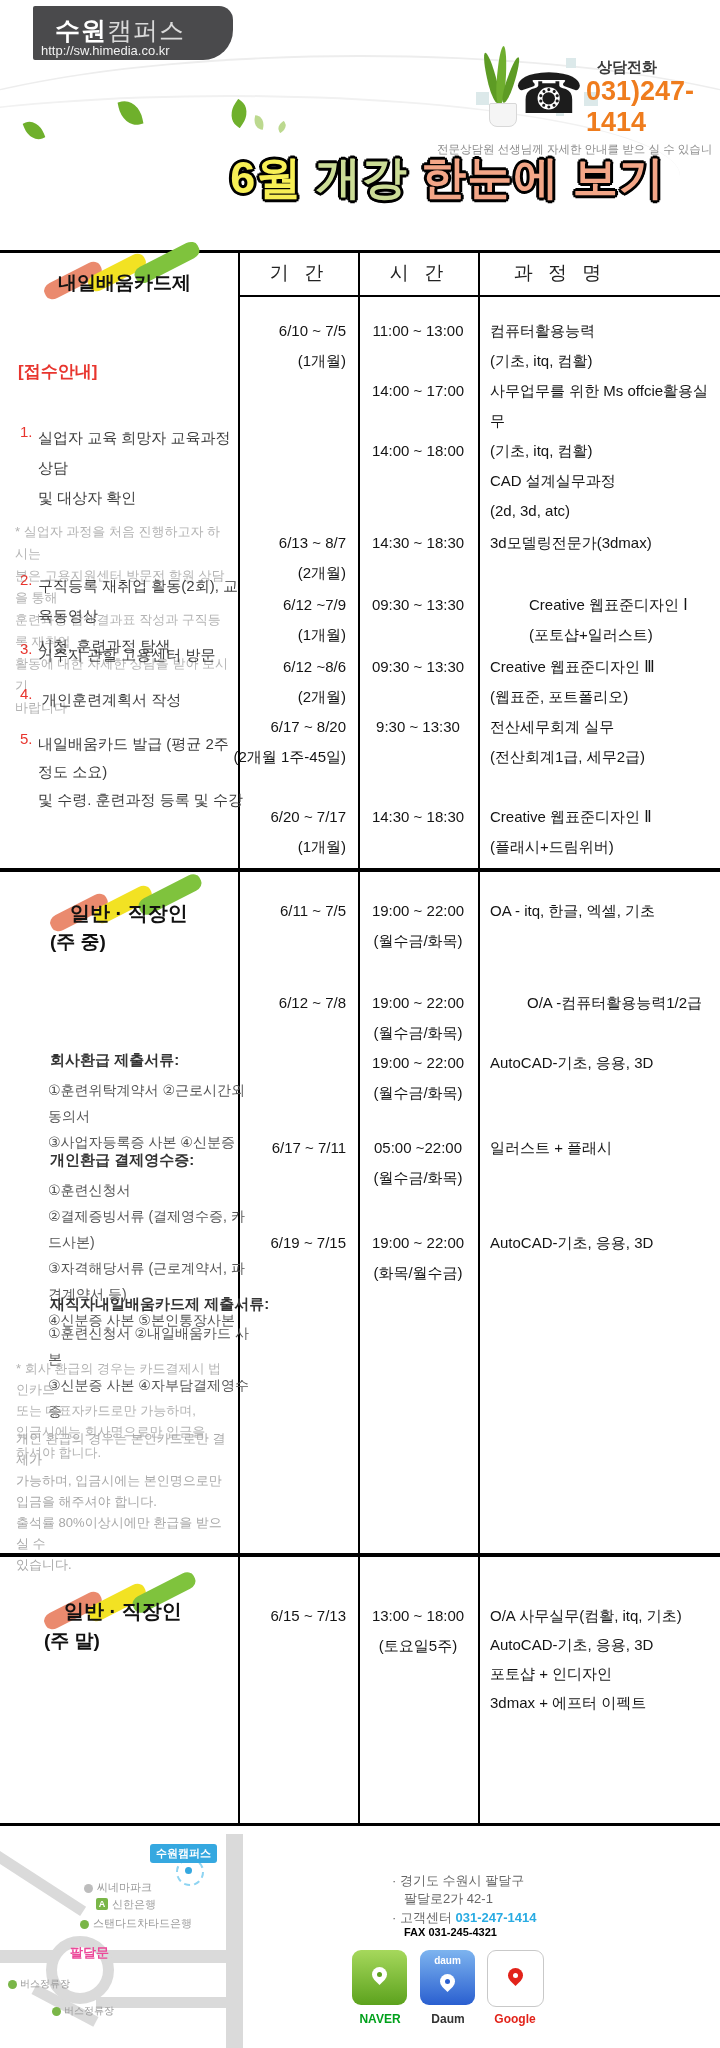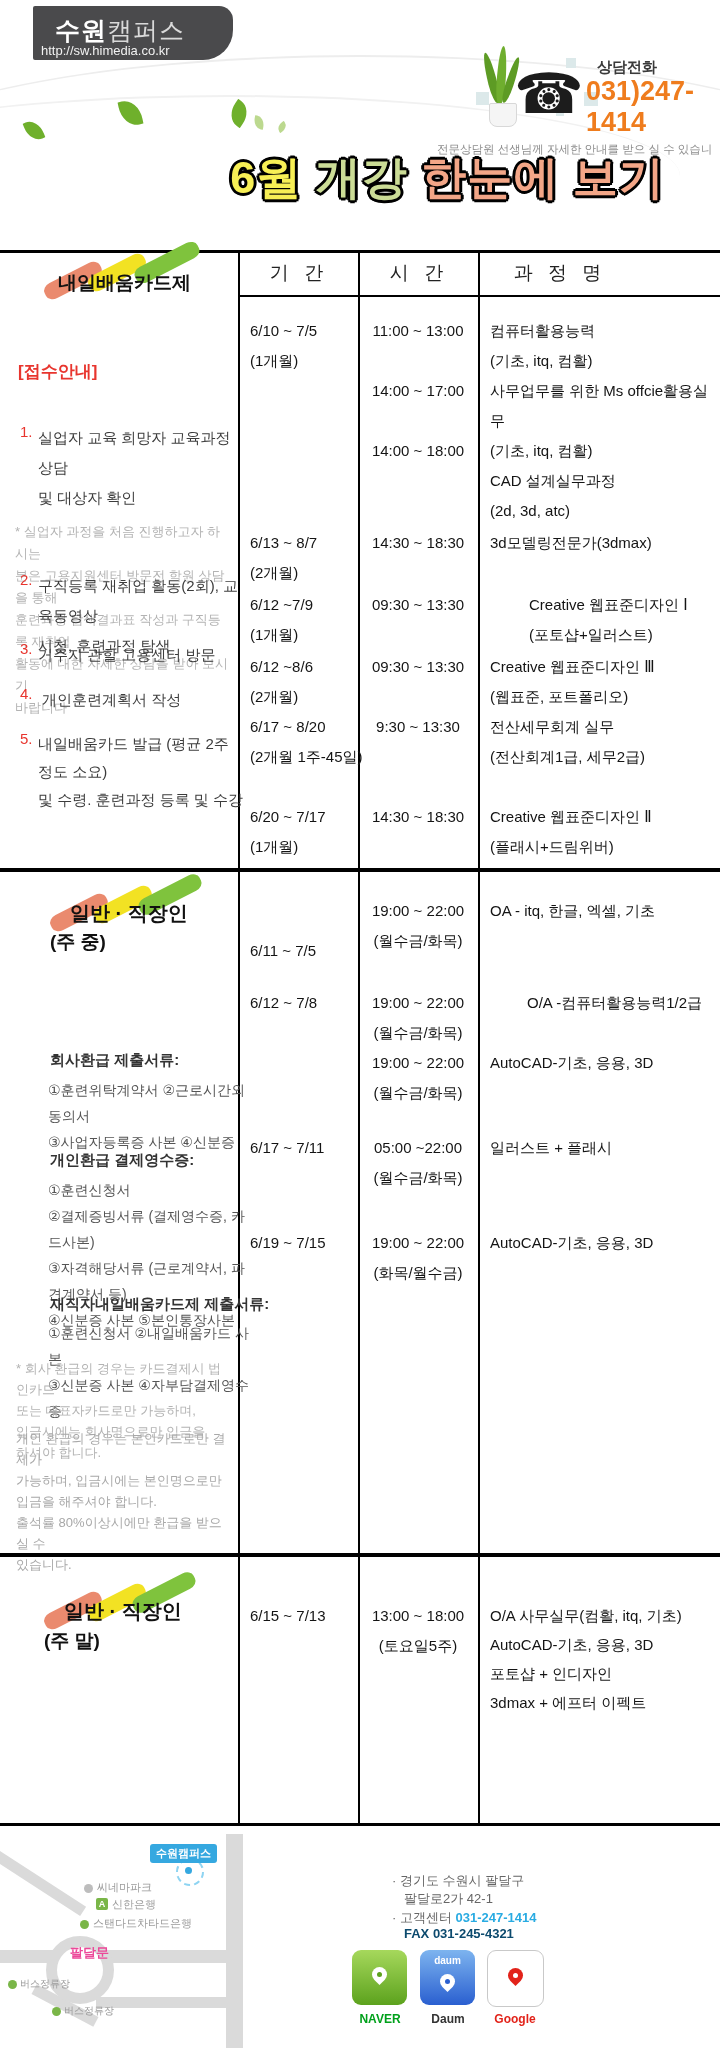--- a/index.html
+++ b/index.html
@@ -37,21 +37,21 @@
   .t-yellow{color:#f7ef55;} .t-green{color:#cbdc96;} .t-salmon{color:#f3a687;}
 
   
   .hline,.vline{position:absolute;background:#000;}
 
   
   .colhead{position:absolute;font-size:19px;letter-spacing:5px;color:#222;text-align:center;}
 
   
   .cell{position:absolute;font-size:15px;line-height:30px;color:#141414;white-space:pre-line;}
-  .p{left:250px;width:120px;text-align:left;}
+  .p{left:226px;width:120px;text-align:right;}
   .t{left:358px;width:120px;text-align:center;}
   .c{left:490px;width:225px;text-align:left;}
 
   
   .sec-title{position:absolute;width:160px;height:60px;}
   .stroke{position:absolute;width:62px;height:17px;border-radius:9px/7px;transform:rotate(-27deg);}
   .stroke.s1{background:#ea8a6e;} .stroke.s2{background:#f2e223;} .stroke.s3{background:#7fc33d;}
   .sec-title-text{position:absolute;font-size:19px;font-weight:bold;color:#111;white-space:nowrap;}
   .sec-sub{position:absolute;font-size:19px;font-weight:bold;color:#111;}
 
@@ -71,21 +71,21 @@
   .dash-circle{position:absolute;border:2px dashed #8ed4f2;border-radius:50%;}
   .dot-blue{position:absolute;background:#35a8e0;border-radius:50%;}
   .map-label{position:absolute;font-size:11px;color:#9a9a9a;white-space:nowrap;}
   .map-label-dark{position:absolute;font-size:13px;font-weight:bold;color:#ec4899;}
   .mk-green-sq{position:absolute;width:12px;height:12px;background:#7ab648;color:#fff;
                font-size:9px;font-weight:bold;text-align:center;line-height:12px;border-radius:2px;}
   .mk-green-dot{position:absolute;width:9px;height:9px;background:#7ab648;border-radius:50%;}
 
   
   .addr{position:absolute;font-size:13px;color:#666;}
-  .fax{position:absolute;font-size:13px;font-weight:bold;color:#0c4a6e;}
+  .fax{position:absolute;font-size:11px;font-weight:bold;color:#000000;}
   .tel-label{font-size:13px;color:#666;}
   .tel-number{font-size:13px;font-weight:bold;color:#29abe2;}
 
   
   .app{position:absolute;width:55px;height:55px;border-radius:9px;}
   .app.naver{background:linear-gradient(#a6d85c,#5ca21d);}
   .app.daum{background:linear-gradient(#7db4ef,#2a5fd0);}
   .app.google{background:#fff;border:1px solid #c9c9c9;}
   .pin{position:absolute;width:15px;height:15px;border-radius:50% 50% 50% 0;transform:rotate(-45deg);}
   .pin.white{background:#fff;} .pin.red{background:#e2231a;}
@@ -244,21 +244,21 @@
   <div class="gray-note" style="left:16px;top:1356px;width:215px;line-height:21px;top:1358px;">* 회사 환급의 경우는 카드결제시 법인카드
 또는 대표자카드로만 가능하며,
 입금시에는  회사명으로만 입금을
 하셔야 합니다.</div>
   <div class="gray-note" style="left:16px;top:1428px;width:215px;line-height:21px;color:#a8a8a8;">개인 환급의 경우는 본인카드로만 결제가
 가능하며, 입금시에는  본인명으로만
 입금을 해주셔야 합니다.
 출석률 80%이상시에만 환급을 받으실 수
 있습니다.</div>
 
-  <div class="cell p" style="top:896px;margin-top:40px;">6/11 ~ 7/5</div>
+  <div class="cell p" style="top:896px;">6/11 ~ 7/5</div>
   <div class="cell t" style="top:896px;">19:00 ~ 22:00
 (월수금/화목)</div>
   <div class="cell c" style="top:896px;">OA - itq, 한글, 엑셀, 기초</div>
 
   <div class="cell p" style="top:988px;">6/12 ~ 7/8</div>
   <div class="cell t" style="top:988px;">19:00 ~ 22:00
 (월수금/화목)</div>
   <div class="cell c" style="top:988px;margin-left:37px;">O/A -컴퓨터활용능력1/2급</div>
 
   <div class="cell p" style="top:1048px;"></div>

